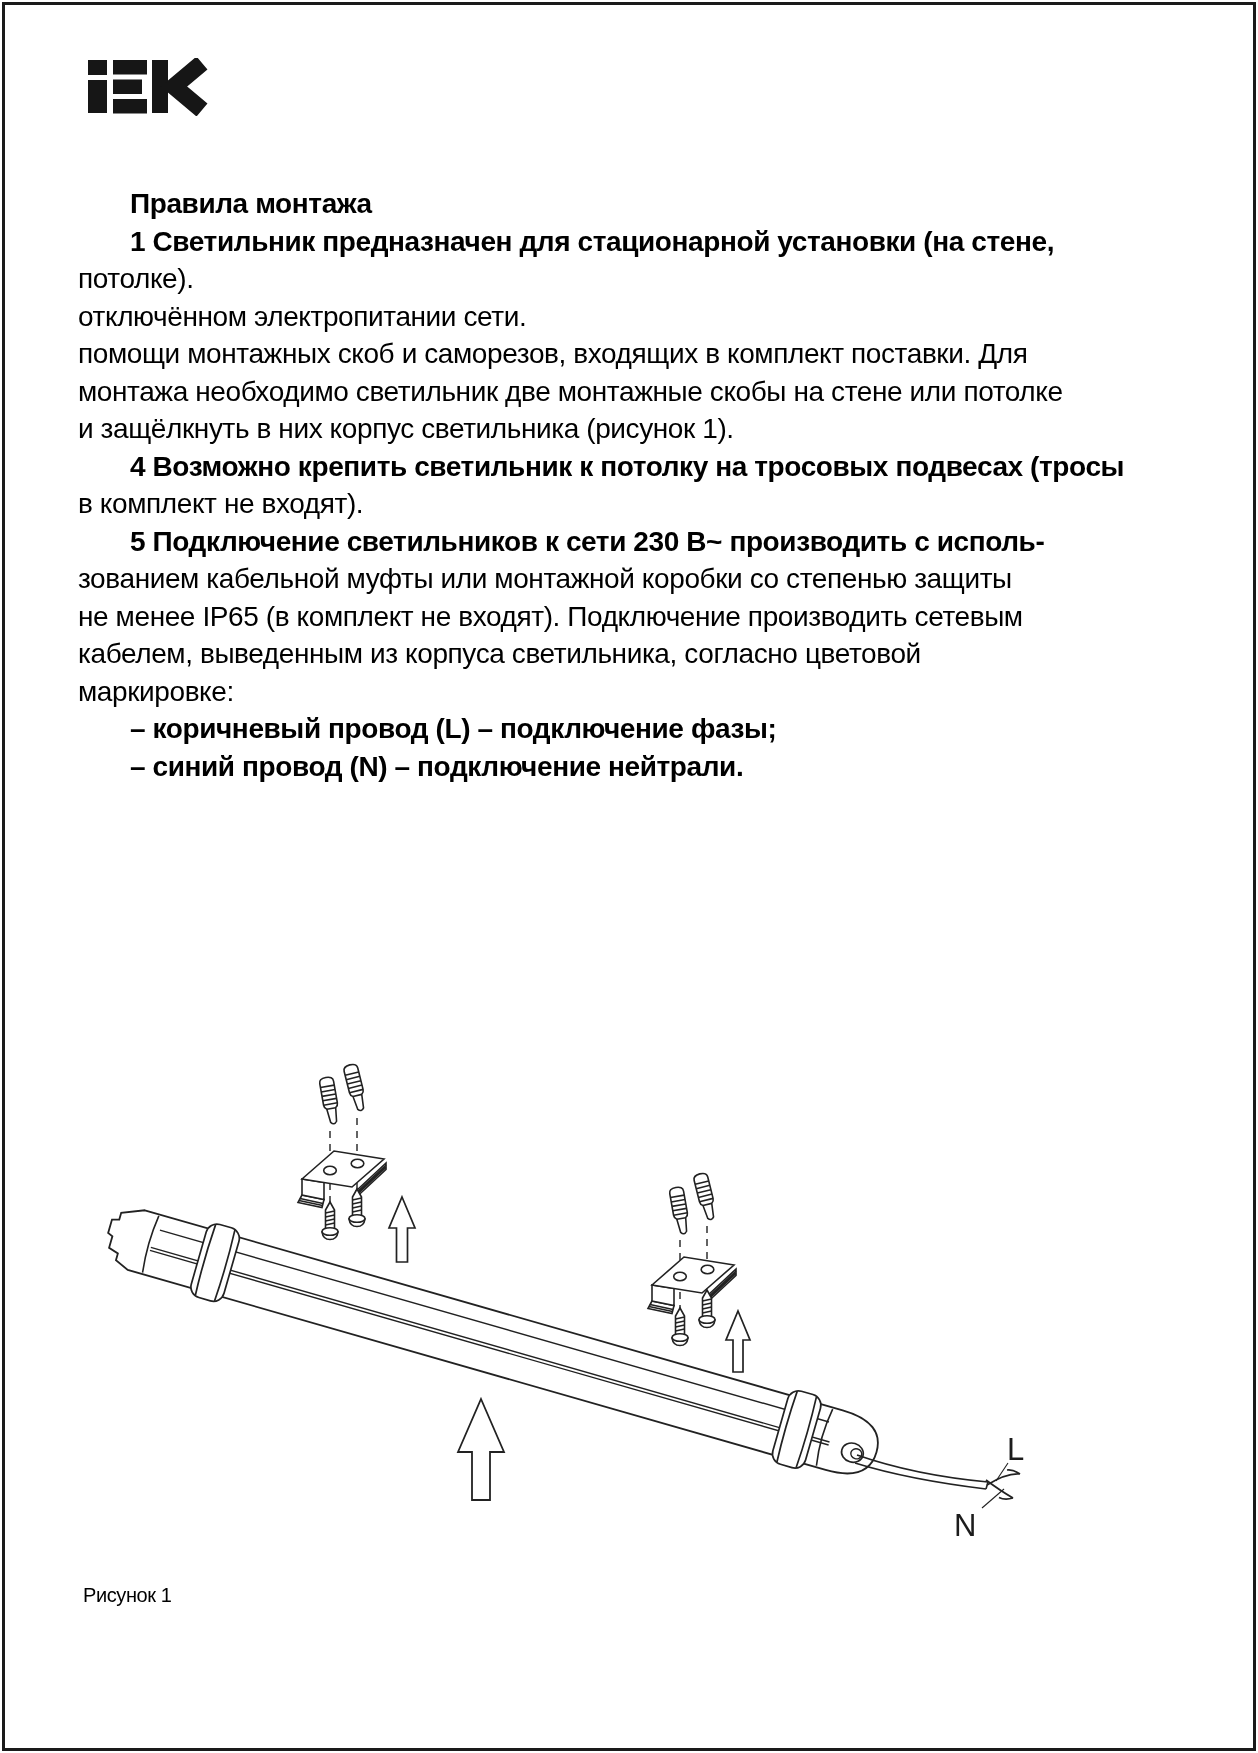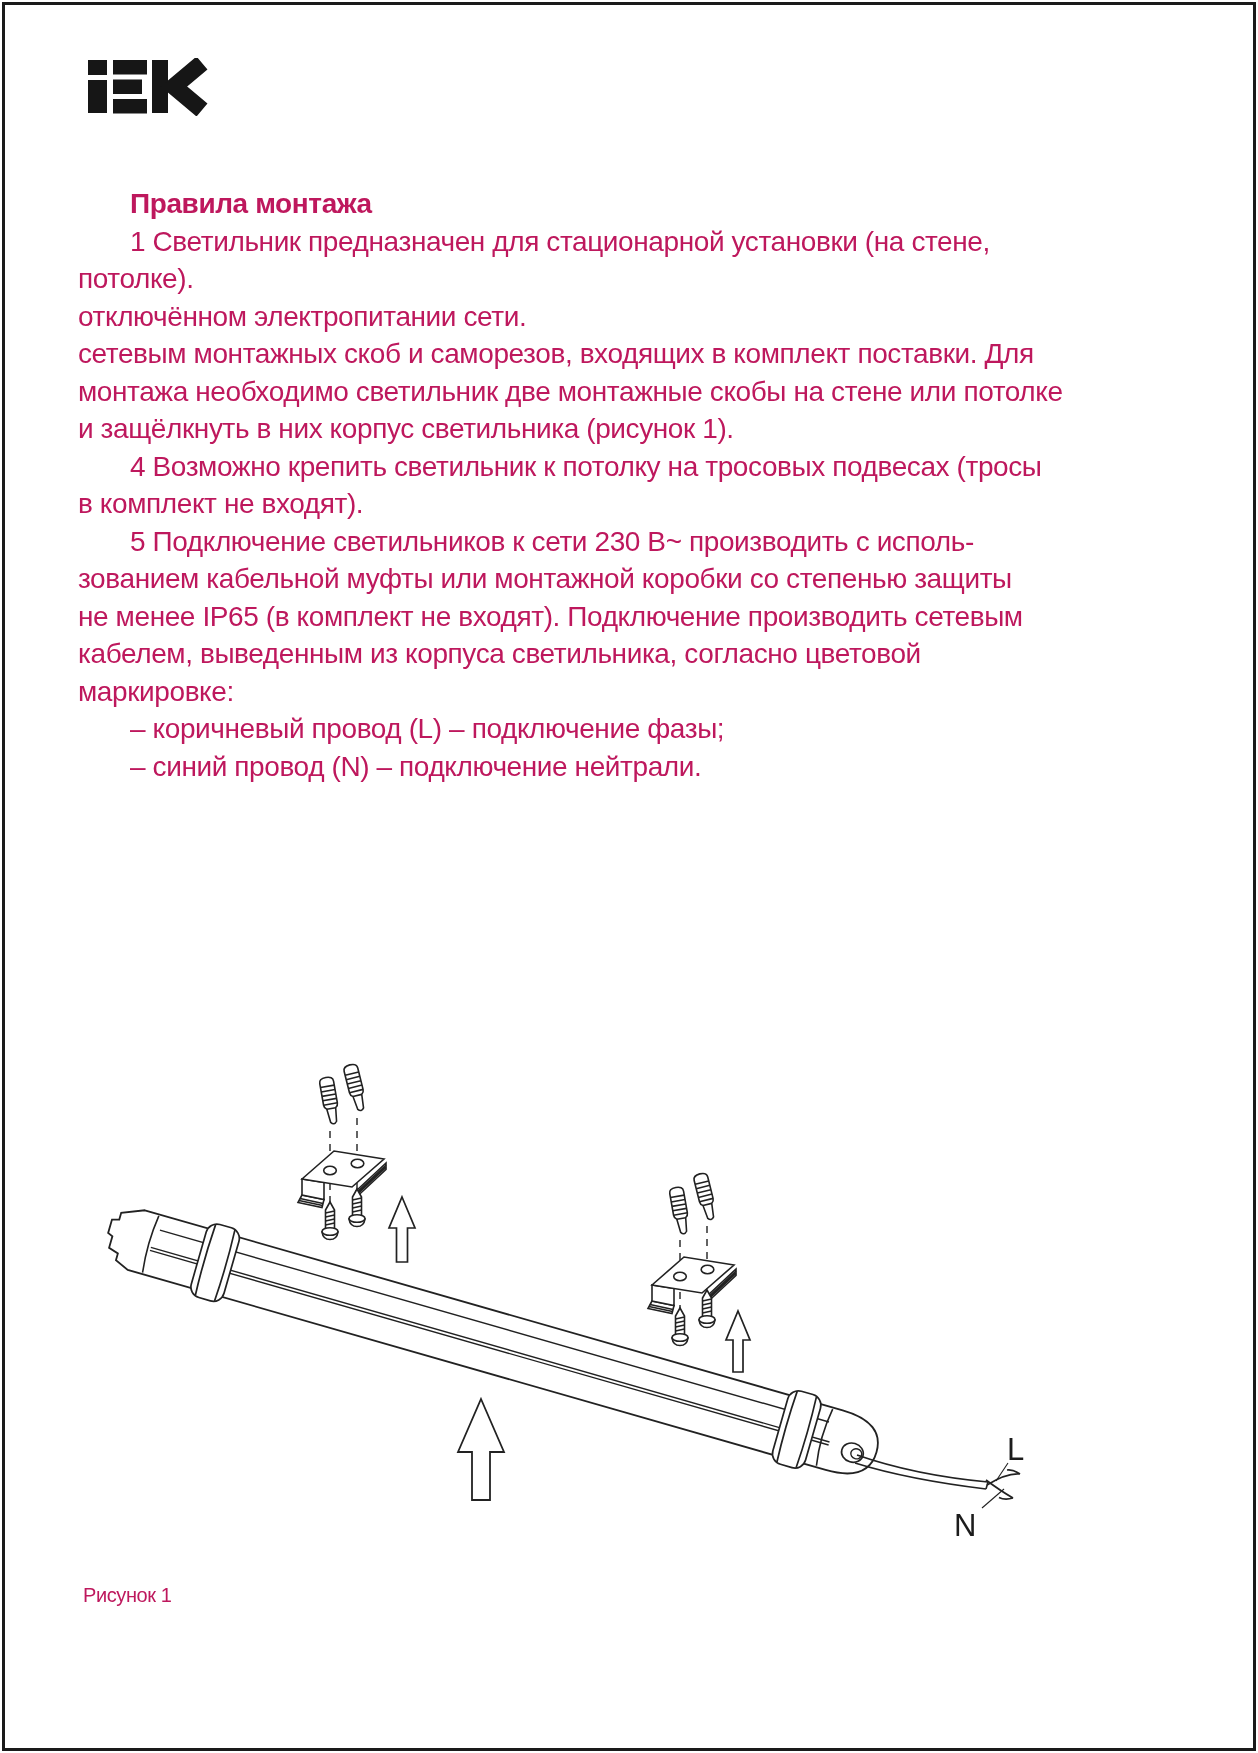--- a/index.html
+++ b/index.html
@@ -2,35 +2,35 @@
 <html><head>
 <meta charset="utf-8">
 <style>
   html,body{margin:0;padding:0;background:#888;}
   .page{
     position:relative;
     width:1258px;height:1753px;
     background:#ffffff;
     overflow:hidden;
     font-family:"Liberation Sans","DejaVu Sans",sans-serif;
-    color:#be185d;
+    color:#000000;
   }
   .page-border{
     position:absolute;inset:2px;
     border:3px solid #1a1a1a;
     pointer-events:none;
   }
   .logo{position:absolute;left:88px;top:58px;width:124px;height:58px;}
   .textblock{position:absolute;left:78px;top:185px;width:985px;}
   .line{
     height:37.5px;line-height:37.5px;
     font-size:28px;letter-spacing:-0.4px;
     white-space:nowrap;
   }
-  .line.indent{padding-left:52px;}
+  .line.indent{padding-left:52px;font-weight:bold;}
   .line.title{font-weight:bold;}
   .figure{position:absolute;left:0;top:0;width:1258px;height:1753px;}
   .figure path,.figure line,.figure ellipse,.figure rect,.figure polygon{
     vector-effect:non-scaling-stroke;
   }
   .caption{
     position:absolute;left:83px;top:1584px;
     font-size:20px;letter-spacing:-0.4px;
   }
   .fig-label{
@@ -54,21 +54,21 @@
       <rect x="64" y="2" width="16" height="53"></rect>
     </g>
     <path d="M 114,5 L 86,28.5 L 114,52" stroke="#161616" stroke-width="17" fill="none"></path>
   </svg>
 
   <div class="textblock">
     <div class="line title indent">Правила монтажа</div>
     <div class="line indent">1 Светильник предназначен для стационарной установки (на стене,</div>
     <div class="line">потолке).</div>
     <div class="line">отключённом электропитании сети.</div>
-    <div class="line">сетевым монтажных скоб и саморезов, входящих в комплект поставки. Для</div>
+    <div class="line">помощи монтажных скоб и саморезов, входящих в комплект поставки. Для</div>
     <div class="line">монтажа необходимо светильник две монтажные скобы на стене или потолке</div>
     <div class="line">и защёлкнуть в них корпус светильника (рисунок 1).</div>
     <div class="line indent">4  Возможно крепить светильник к потолку на тросовых подвесах (тросы</div>
     <div class="line">в комплект не входят).</div>
     <div class="line indent">5  Подключение светильников к сети 230 В~ производить с исполь-</div>
     <div class="line">зованием кабельной муфты или монтажной коробки со степенью защиты</div>
     <div class="line">не менее IP65 (в комплект не входят). Подключение производить сетевым</div>
     <div class="line">кабелем, выведенным из корпуса светильника, согласно цветовой</div>
     <div class="line">маркировке:</div>
     <div class="line indent">– коричневый провод (L) – подключение фазы;</div>

